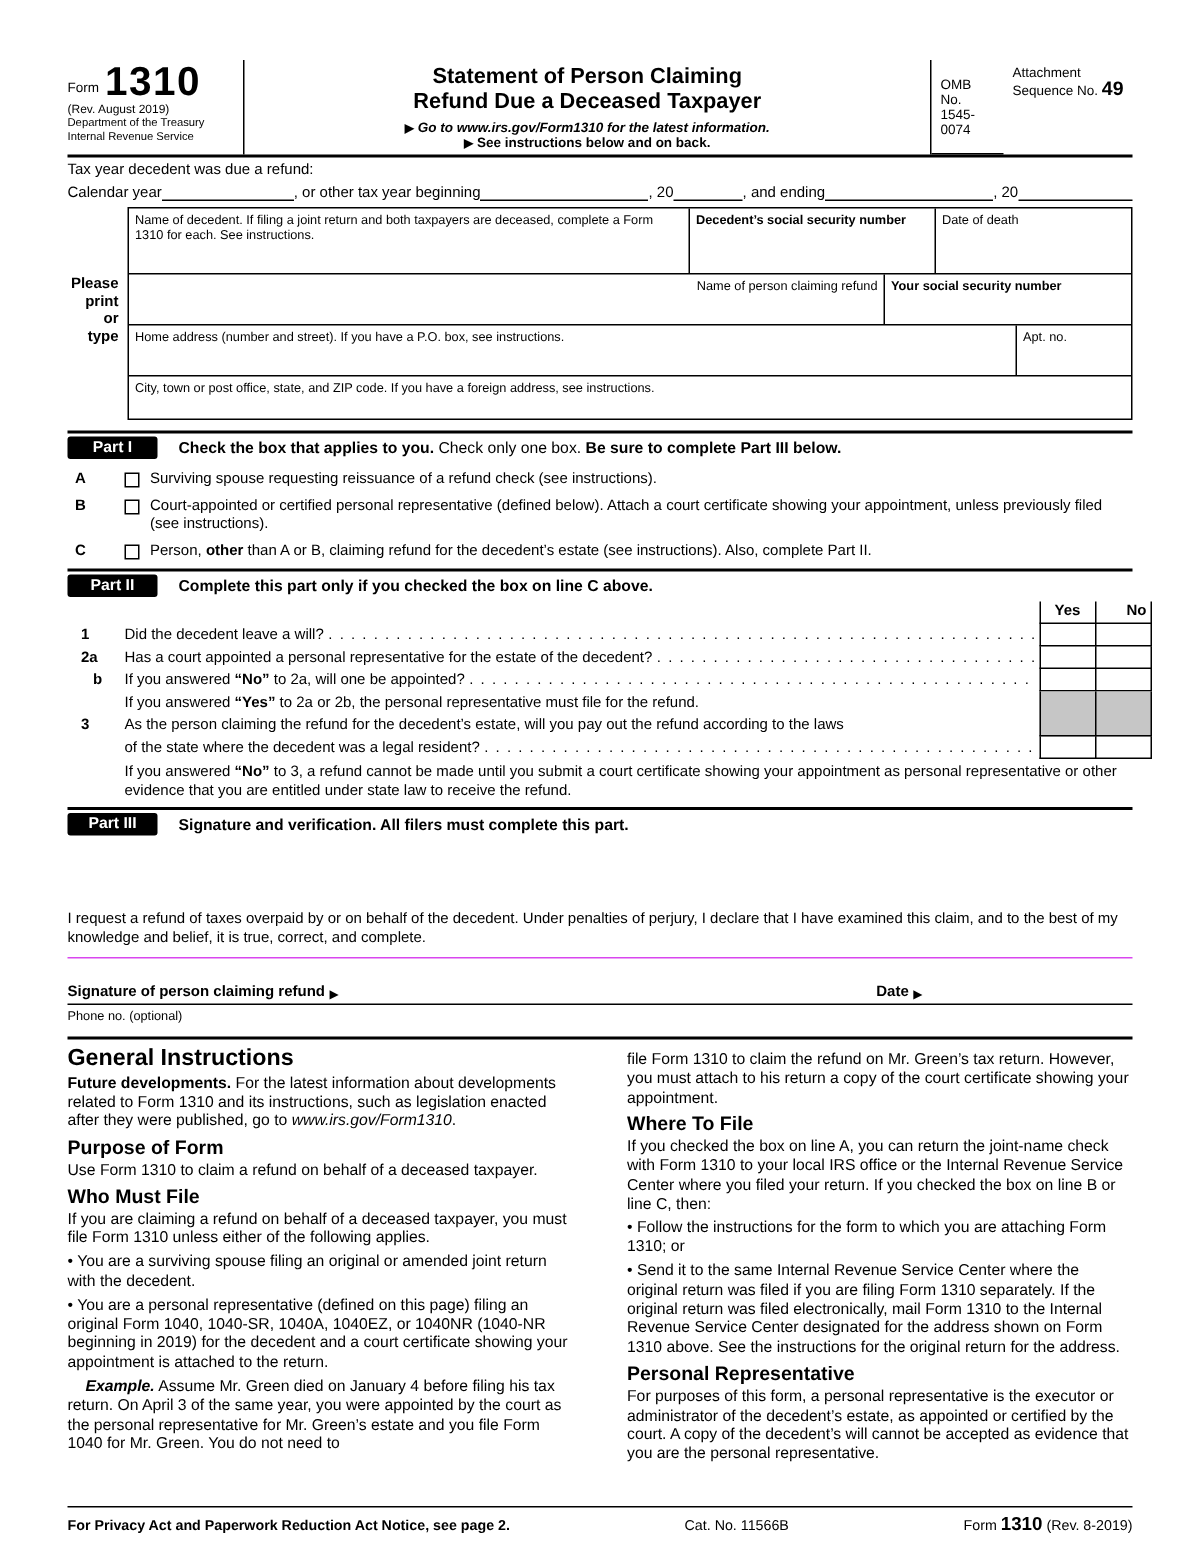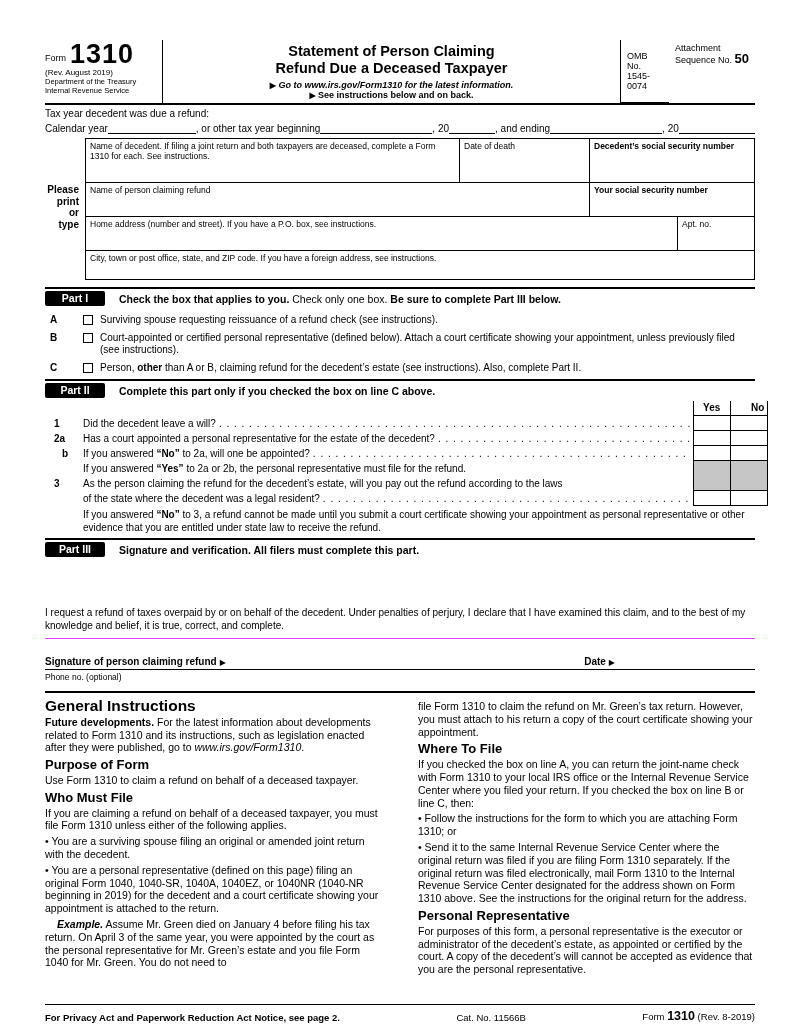--- a/index.html
+++ b/index.html
@@ -41,21 +41,21 @@
   .print-label { width:40px; font-weight:bold; font-size:10px; text-align:right; padding:46px 6px 0 0; line-height:11.5px; }
   .id-table { flex:1; border:1px solid #000; }
   .id-row { display:flex; border-bottom:1px solid #000; }
   .id-row:last-child { border-bottom:none; }
   .cell { border-right:1px solid #000; padding:2px 4px; }
   .cell:last-child { border-right:none; }
   .cell-label { font-size:8.5px; line-height:10px; }
   .bold-label .cell-label { font-weight:bold; }
   .r1 { min-height:44px; } .r2 { min-height:34px; } .r3 { min-height:34px; } .r4 { min-height:28px; }
   .c-decedent { width:374px; } .c-dod { width:130px; } .c-ssn { flex:1; }
-  .c-claimant { width:504px; } .c-address { flex:1; } .c-apt { width:76px; } .c-city { flex:1; }
+  .c-claimant { width:504px;text-align:right; } .c-address { flex:1; } .c-apt { width:76px; } .c-city { flex:1; }
 
   
   .part-bar { display:flex; align-items:center; border-top:2px solid #000; padding:2px 0 3px; }
   .mt7 { margin-top:7px; } .mt5 { margin-top:5px; } .mt4 { margin-top:4px; }
   .part-label { background:#000; color:#fff; font-weight:bold; font-size:10.5px; width:60px; text-align:center; padding:1px 0 2px; border-radius:2px; flex:0 0 auto; }
   .part-heading { font-size:10.5px; margin-left:14px; }
 
   
   .p1-line { display:flex; font-size:10px; margin-top:5px; align-items:flex-start; }
   .p1-line:last-child { margin-bottom:6px; }
@@ -119,21 +119,21 @@
         <span>Statement of Person Claiming</span><br>
         <span>Refund Due a Deceased Taxpayer</span>
       </div>
       <div class="goto"><span class="arrow">▶</span> <span>Go to </span><span>www.irs.gov/Form1310</span><span> for the latest information.</span></div>
       <div class="see"><span class="arrow">▶</span> <span>See instructions below and on back.</span></div>
     </div>
     <div class="h-right">
       <div class="omb">OMB No. 1545-0074</div>
       <div class="attach">
         <div>Attachment</div>
-        <div><span>Sequence No.</span> <span class="seq-no">50</span></div>
+        <div><span>Sequence No.</span> <span class="seq-no">49</span></div>
       </div>
     </div>
   </div>
 
   <div class="taxyear-heading">Tax year decedent was due a refund:</div>
   <div class="taxyear-line">
     <span>Calendar year</span>
     <span class="blank w95"></span>
     <span>, or other tax year beginning</span>
     <span class="blank w115"></span>
@@ -150,25 +150,25 @@
       <div>Please</div>
       <div>print</div>
       <div>or</div>
       <div>type</div>
     </div>
     <div class="id-table">
       <div class="id-row r1">
         <div class="cell c-decedent">
           <div class="cell-label">Name of decedent. If filing a joint return and both taxpayers are deceased, complete a Form 1310 for each. See instructions.</div>
         </div>
+        <div class="cell c-ssn bold-label">
+          <div class="cell-label">Decedent’s social security number</div>
+        </div>
         <div class="cell c-dod">
           <div class="cell-label">Date of death</div>
-        </div>
-        <div class="cell c-ssn bold-label">
-          <div class="cell-label">Decedent’s social security number</div>
         </div>
       </div>
       <div class="id-row r2">
         <div class="cell c-claimant">
           <div class="cell-label">Name of person claiming refund</div>
         </div>
         <div class="cell c-ssn bold-label">
           <div class="cell-label">Your social security number</div>
         </div>
       </div>

